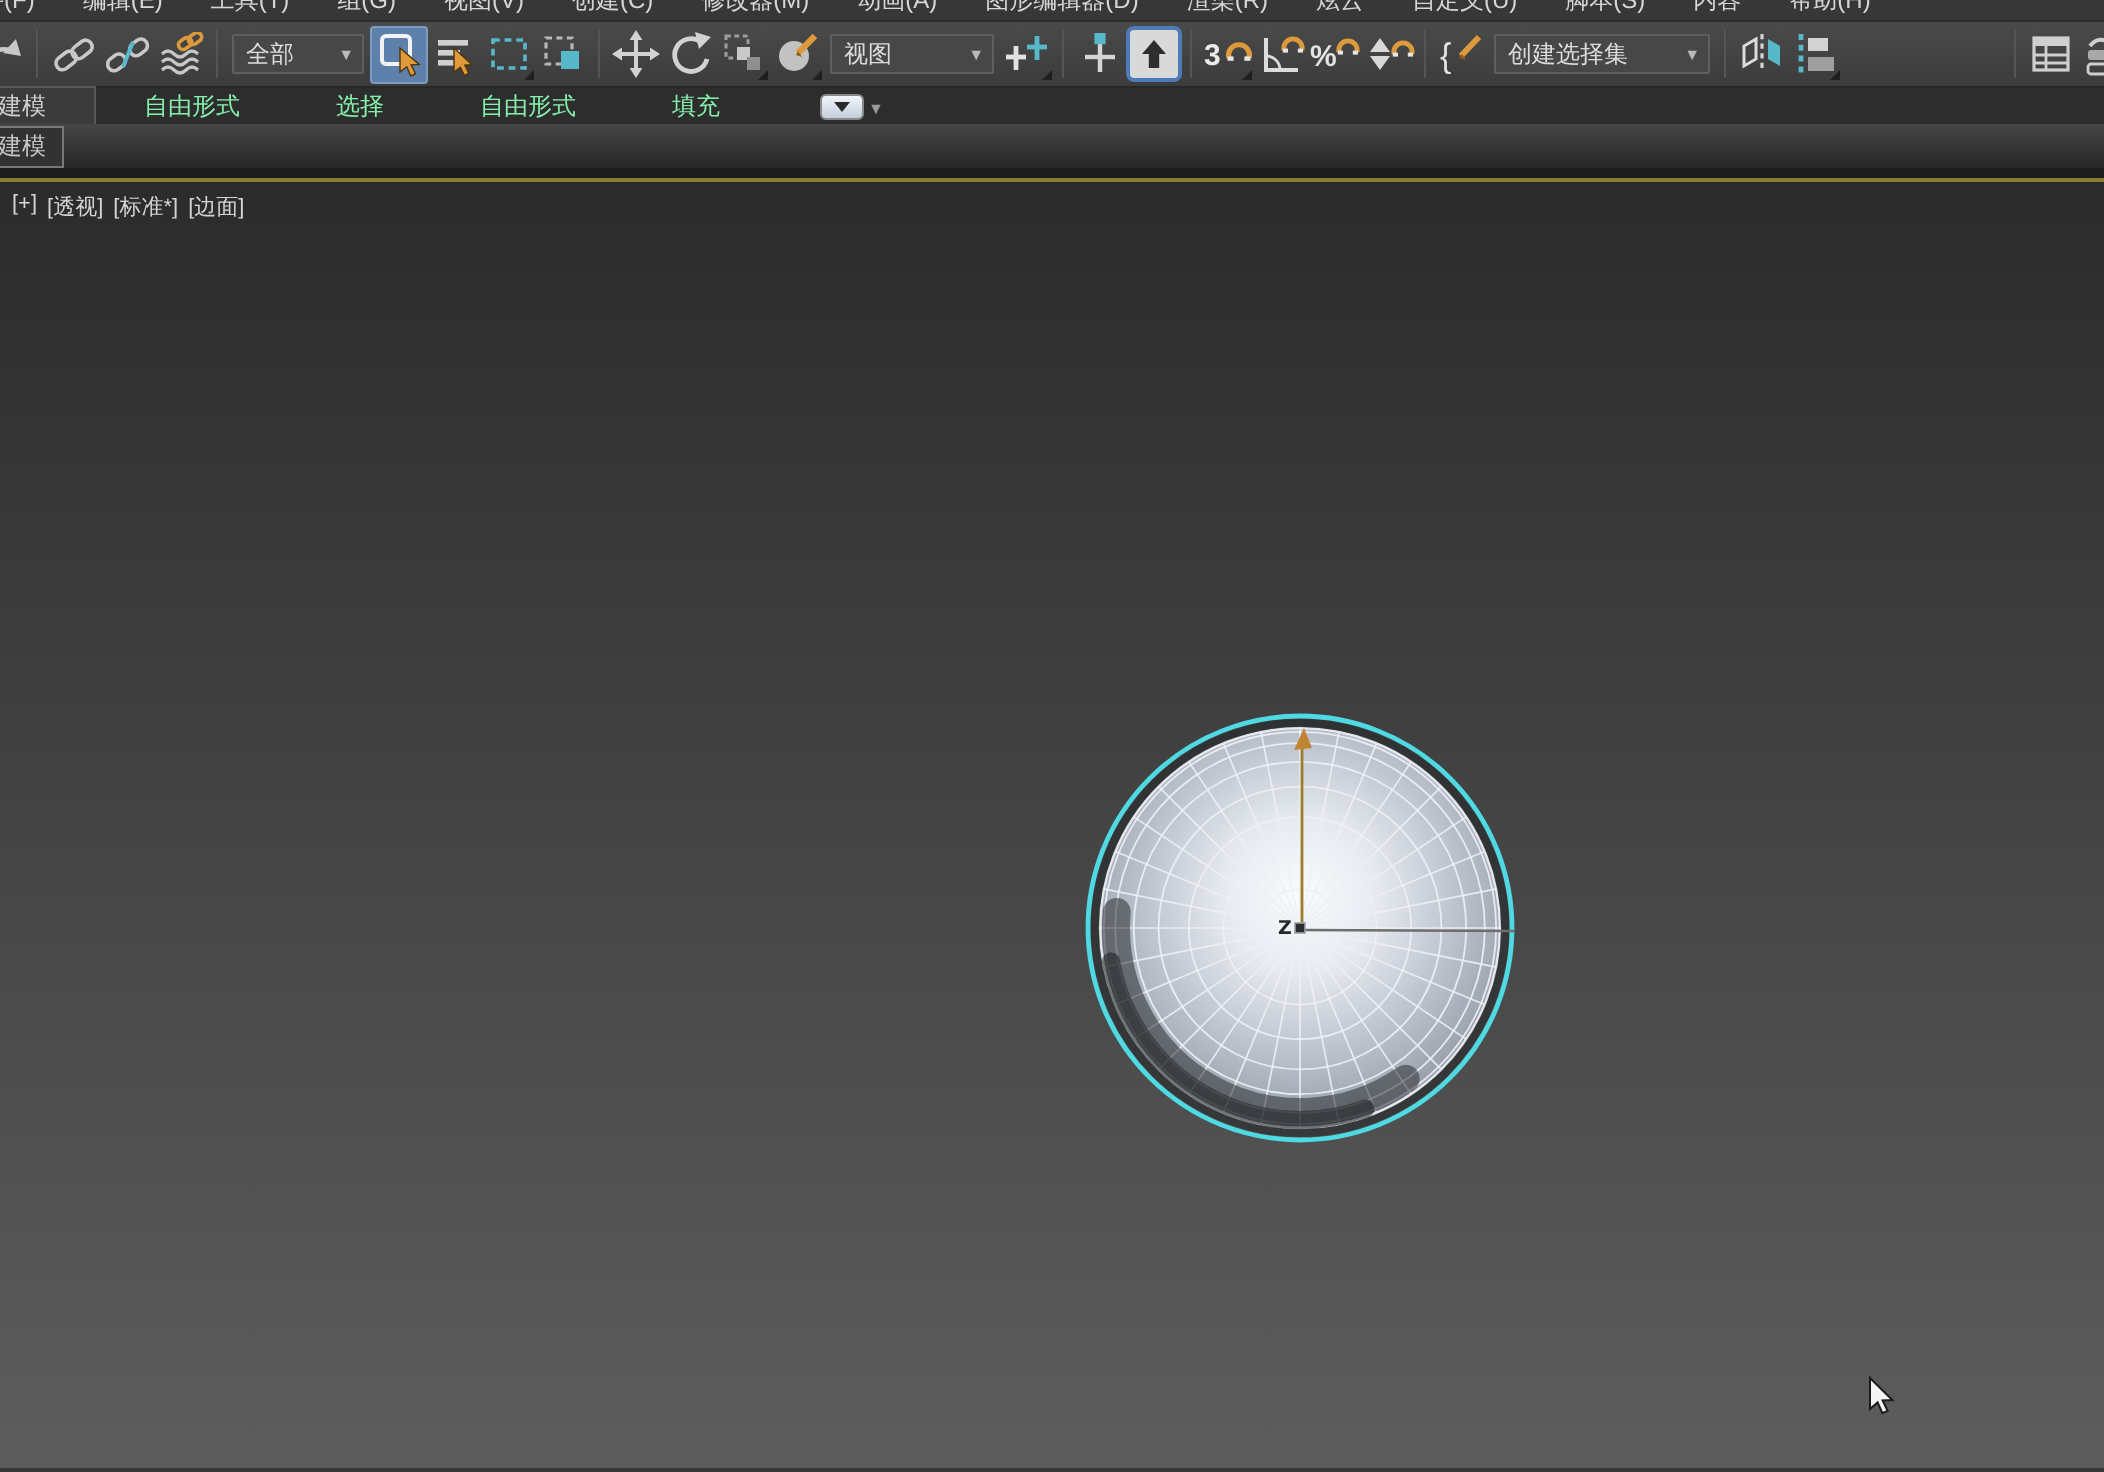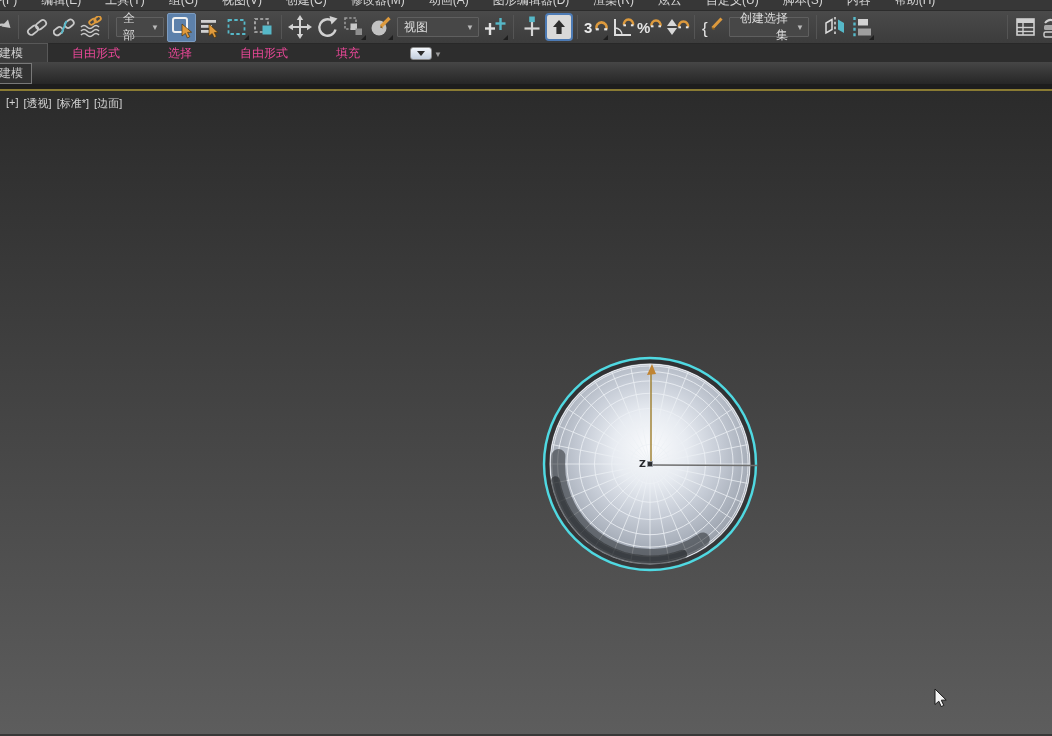--- a/index.html
+++ b/index.html
@@ -19,30 +19,30 @@
     position:relative; flex:0 0 auto; }
   .tb-icon.first { margin-left:-13px; }
   .tb-sep { width:1px; height:24px; background:#2e2e2e; border-right:1px solid #555;
     margin:0 4px; flex:0 0 auto; }
   .flyout::after { content:""; position:absolute; right:1px; bottom:1px;
     border-left:5px solid transparent; border-bottom:5px solid #1f1f1f; }
   .dropdown { height:20px; background:#474747; border:1px solid #5f5f5f; border-radius:1px;
     color:#dcdcdc; font-size:12px; display:flex; align-items:center; padding:0 4px 0 6px;
     margin:0 3px; flex:0 0 auto; }
   .dd-caret { margin-left:auto; padding-left:8px; color:#b9b9b9; font-size:8px; }
-  .dd-filter { width:48px; } .dd-coord { width:82px; } .dd-selset { width:80px;text-align:right; }
+  .dd-filter { width:66px; } .dd-coord { width:82px; } .dd-selset { width:108px;text-align:right; }
   .tb-btn-active { background:#5d81ab; border:1px solid #7d9cc0; border-radius:2px;
     width:29px; height:29px; }
   .kb-override { background:#d9d9d9; border:2px solid #4d7bb5; border-radius:4px;
     width:28px; height:28px; }
   .push-right { margin-left:auto; }
 
   
   .ribbon-tabs { height:18px; background:#2d2d2d; display:flex; align-items:flex-end; }
-  .r-tab { font-size:12px; color:#ec4899; padding:2px 24px 2px 24px; line-height:14px; white-space:nowrap; }
+  .r-tab { font-size:12px; color:#86efac; padding:2px 24px 2px 24px; line-height:14px; white-space:nowrap; }
   .r-tab.active { background:#3b3b3b; border:1px solid #585858; border-bottom:none;
     color:#cfcfcf; margin-left:-26px; }
   .rib-min { width:22px; height:13px; background:linear-gradient(#f2f6fb,#c3cedd);
     border:1px solid #8a8a8a; border-radius:3px; display:flex; align-items:center;
     justify-content:center; margin:0 2px 2px 26px; }
   .rib-min-caret { width:0; height:0; border-left:4px solid transparent; border-right:4px solid transparent;
     border-top:5px solid #2b2b2b; }
   .rib-caret2 { color:#9a9a9a; font-size:8px; margin-bottom:3px; }
   .ribbon-panelrow { height:22px; background:linear-gradient(#464646,#262626);
     display:flex; align-items:center; }

